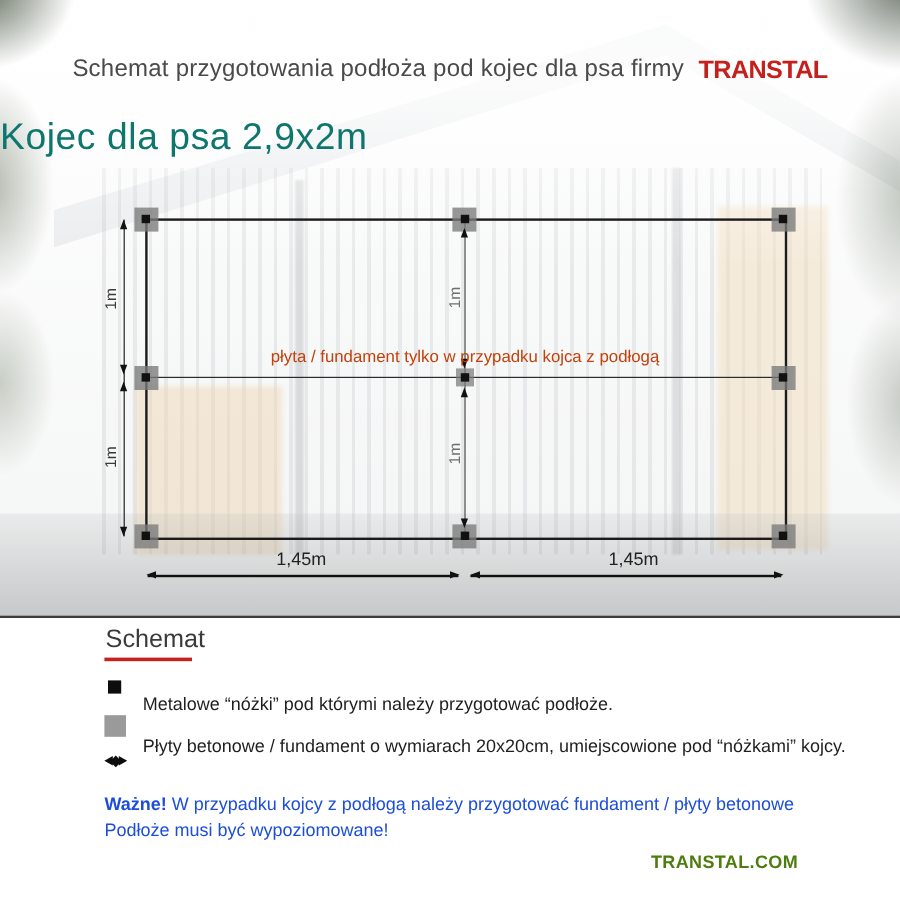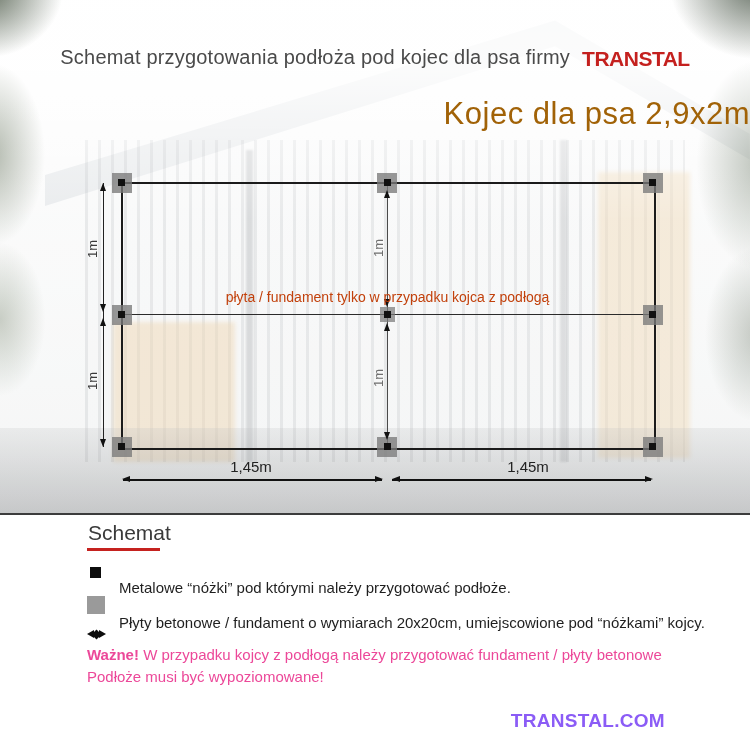--- a/index.html
+++ b/index.html
@@ -34,22 +34,22 @@
     radial-gradient(75px 125px at 101% 65%,rgba(95,108,90,0.35),transparent 70%);}
 
   
   .header{position:absolute;left:0;top:44px;width:750px;display:flex;align-items:center;
           justify-content:center;gap:12px;}
   .header-title{font-size:20px;color:#4a4a4a;letter-spacing:0.2px;}
   .logo{display:flex;flex-direction:column;align-items:flex-start;}
   .logo-bar{height:3px;background:#c4201e;margin-bottom:1px;}
   .logo-text{color:#c4201e;font-weight:700;font-size:21px;letter-spacing:-0.5px;line-height:22px;}
 
-  .main-title{position:absolute;left:0;top:96px;width:750px;text-align:right;
-              font-size:31px;color:#a16207;font-weight:500;letter-spacing:0.5px;}
+  .main-title{position:absolute;left:0;top:96px;width:750px;text-align:left;
+              font-size:31px;color:#0f766e;font-weight:500;letter-spacing:0.5px;}
 
   
   .diagram{position:absolute;left:0;top:0;width:750px;height:515px;}
   .rect-outline{position:absolute;left:121px;top:182px;width:531px;height:264px;
                 border:2px solid #1b1b1b;}
   .mid-h{position:absolute;left:122px;top:314px;width:531px;height:1px;background:#2b2b2b;}
   .mid-v{position:absolute;left:387px;top:183px;width:1px;height:264px;background:#4a4a4a;}
 
   .pad{position:absolute;width:20px;height:20px;background:rgba(122,122,122,0.78);}
   .pad.small{width:15px;height:15px;background:rgba(122,122,122,0.72);}
@@ -77,25 +77,25 @@
   .panel-topline{position:absolute;left:0;top:0;width:750px;height:2px;background:#3c3c3c;}
   .legend-heading{position:absolute;left:88px;top:8px;font-size:21px;color:#3a3a3a;}
   .legend-underline{position:absolute;left:87px;top:35px;width:73px;height:2.5px;background:#c5221f;}
   .legend-text{position:absolute;left:119px;font-size:15px;color:#1f1f1f;margin-top:16px;}
   .sq-black{position:absolute;left:90px;width:11px;height:11px;background:#0d0d0d;}
   .sq-gray{position:absolute;left:87px;width:18px;height:18px;background:#9a9a9a;}
   .dbl-arrow{position:absolute;left:87px;display:flex;align-items:center;}
   .dbl-arrow .tri-l{width:0;height:0;border-top:4.5px solid transparent;border-bottom:4.5px solid transparent;border-right:7px solid #0d0d0d;}
   .dbl-arrow .dia{width:7px;height:7px;background:#0d0d0d;transform:rotate(45deg);margin:0 -1px;}
   .dbl-arrow .tri-r{width:0;height:0;border-top:4.5px solid transparent;border-bottom:4.5px solid transparent;border-left:7px solid #0d0d0d;}
-  .important{position:absolute;left:87px;top:131px;width:600px;font-size:15px;
-             line-height:21.5px;color:#ec4899;}
+  .important{position:absolute;left:87px;top:147px;width:600px;font-size:15px;
+             line-height:21.5px;color:#1d4ed8;}
   .important b{font-weight:700;}
-  .website{position:absolute;right:85px;top:197px;font-size:19px;font-weight:700;
-           color:#8b5cf6;letter-spacing:0.3px;text-decoration:none;}
+  .website{position:absolute;right:85px;top:197px;font-size:15px;font-weight:700;
+           color:#4d7c0f;letter-spacing:0.3px;text-decoration:none;}
 </style>
 </head>
 <body>
 
 <div class="page">
 
   <div class="photo">
     <div class="k-roof"></div>
     <div class="k-bars"></div>
     <div class="k-wood-left"></div>

